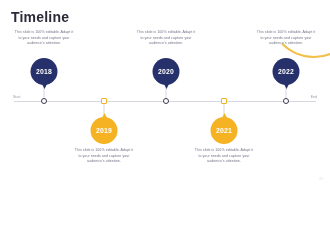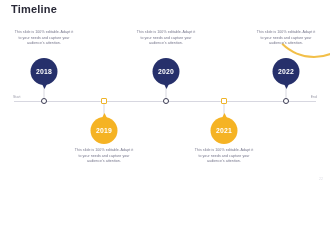--- a/index.html
+++ b/index.html
@@ -48,22 +48,22 @@
     border-radius: 50%;
     border-left-color: transparent;
     border-bottom-color: transparent;
     opacity: .7;
   }
 
   
   .title {
     position: absolute;
     left: 11px;
-    top: 3px;
-    font-size: 11px;
+    top: 9px;
+    font-size: 14px;
     font-weight: bold;
     color: #2a2a38;
     letter-spacing: .2px;
   }
 
   
   .axis {
     position: absolute;
     left: 14px;
     right: 14px;

